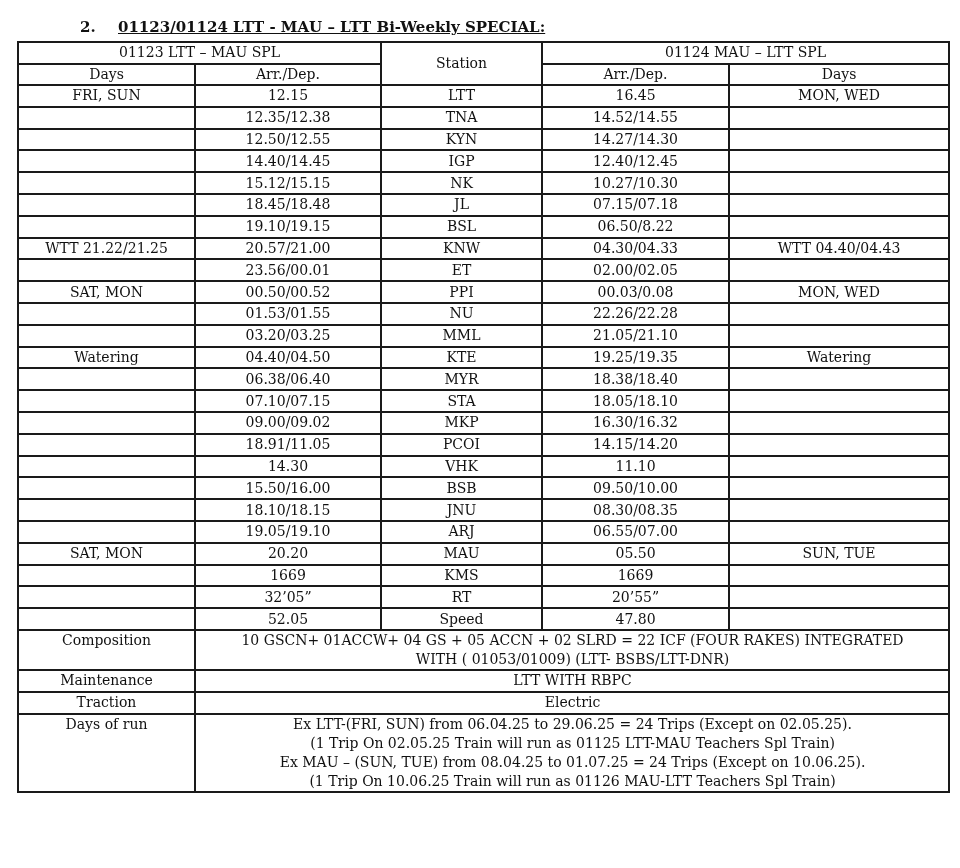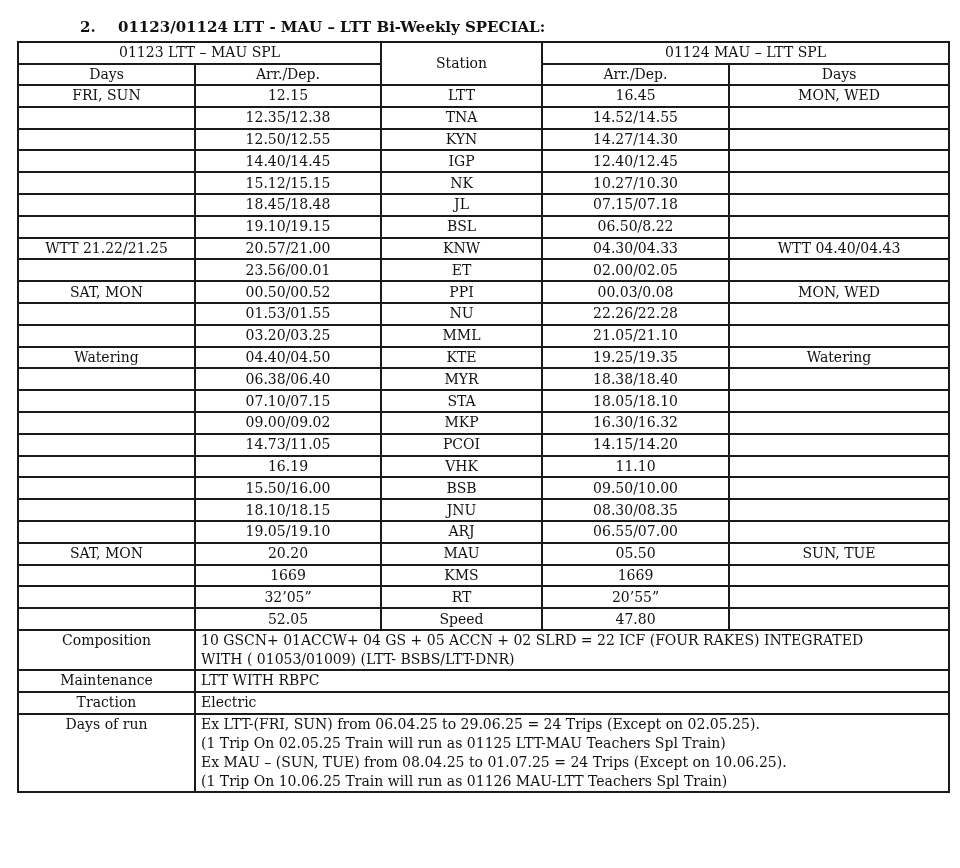--- a/index.html
+++ b/index.html
@@ -6,39 +6,40 @@
     body {
       width: 960px; height: 868px; overflow: hidden; position: relative;
       font-family: "DejaVu Serif", "Liberation Serif", serif;
       color: #111111;
     }
     .title {
       position: absolute; left: 80px; top: 18px;
       font-family: "DejaVu Serif", serif;
       font-weight: bold; font-size: 15px; letter-spacing: 0px;
       white-space: nowrap;
+      text-decoration: underline;
     }
     .title .num { display: inline-block; width: 38px; }
     table.tt {
       position: absolute; left: 17px; top: 41px;
       width: 931px;
       border-collapse: collapse;
       table-layout: fixed;
       font-size: 14px;
     }
     table.tt td {
       border: 2px solid #1a1a1a;
       padding: 0 4px;
       height: 19.8px;
       line-height: 19px;
       text-align: center;
       white-space: nowrap;
       overflow: hidden;
     }
-    table.tt td.left { text-align: left; padding-left: 5px; white-space: normal; }
+    table.tt td.left { text-align: center; padding-left: 5px; white-space: normal; }
     table.tt td.hdr { height: 19.5px; border-radius: 6px; }
     table.tt td.station-hdr { vertical-align: middle; }
     .multi { line-height: 21px; padding-top: 1px; padding-bottom: 1px; }
   </style>
 </head>
 <body>
 
 <div class="title">
   <span class="num">2.</span><span>01123/01124 LTT - MAU – LTT Bi-Weekly SPECIAL:</span>
 </div>
@@ -172,28 +173,28 @@
       </tr>
       <tr>
         <td></td>
         <td>09.00/09.02</td>
         <td>MKP</td>
         <td>16.30/16.32</td>
         <td></td>
       </tr>
       <tr>
         <td></td>
-        <td>14.73/11.05</td>
+        <td>18.91/11.05</td>
         <td>PCOI</td>
         <td>14.15/14.20</td>
         <td></td>
       </tr>
       <tr>
         <td></td>
-        <td>16.19</td>
+        <td>14.30</td>
         <td>VHK</td>
         <td>11.10</td>
         <td></td>
       </tr>
       <tr>
         <td></td>
         <td>15.50/16.00</td>
         <td>BSB</td>
         <td>09.50/10.00</td>
         <td></td>

